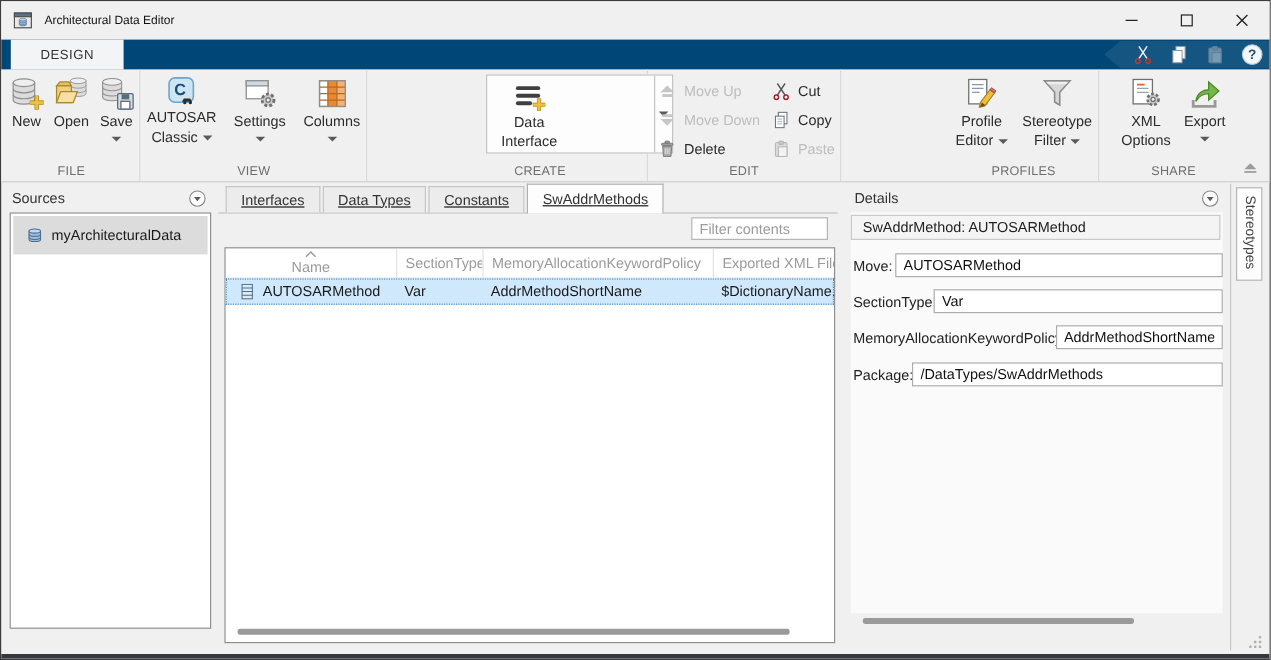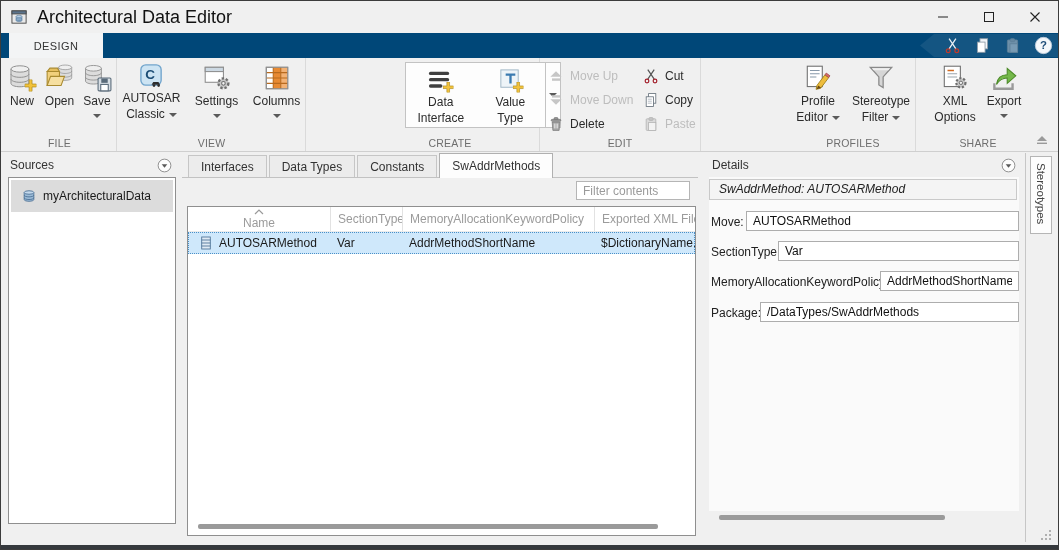--- a/index.html
+++ b/index.html
@@ -6,21 +6,21 @@
   html,body { background:#d4d4d4; font-family:"Liberation Sans", sans-serif; }
   #app {
     position:relative; width:1059px; height:550px; background:#f0f0f0;
     border:1px solid #3c3c3c; overflow:hidden; font-size:12px; color:#1a1a1a;
   }
   .abs { position:absolute; }
 
   
   .titlebar { position:absolute; left:0; top:0; width:100%; height:32px;
     background:#f0f0f0; display:flex; align-items:center; padding-left:10px; gap:9px; }
-  .titlebar .title { font-size:18px; color:#111; }
+  .titlebar .title { font-size:10px; color:#111; }
   .winbtns { position:absolute; right:0; top:0; height:32px; display:flex; }
   .winbtn { width:46px; height:32px; display:flex; align-items:center; justify-content:center; }
 
   
   .tabbar { position:absolute; left:0; top:32px; width:100%; height:25px; background:#004778; }
   .design-tab { position:absolute; left:8px; top:0; width:94px; height:25px; background:#f3f4f5;
     display:flex; align-items:center; justify-content:center; font-size:11px; letter-spacing:.4px; color:#333; }
   .qat { position:absolute; right:0; top:1px; height:23px; width:138px;
     background:rgba(255,255,255,0.08); display:flex; align-items:center; gap:13px; padding-left:24px;
     clip-path:polygon(0 50%, 14px 0, 100% 0, 100% 100%, 14px 100%); }
@@ -56,21 +56,21 @@
     padding:0 9px; color:#333;justify-content:center; }
   .phead .pmenu { margin-left:auto; width:15px; height:15px; }
   .srcbox { position:absolute; left:7px; top:24px; right:5px; bottom:22px; background:#fff;
     border:1px solid #8f8f8f; }
   .srcitem { margin:2px 2px 0 2px; height:32px; display:flex; align-items:center; gap:7px;
     padding-left:11px; }
   .srcitem.selected { background:#dcdcdc; }
 
   
   .tabstrip { position:absolute; left:0; top:0; right:0; height:25px; display:flex;
-    align-items:flex-end; padding-left:6px; gap:2px; border-bottom:1px solid #c2c2c2; }
+    align-items:flex-end; padding-left:6px; gap:2px; border-bottom:1px solid #c2c2c2;text-decoration:underline; }
   .ctab { height:22px; padding:0 12px; background:#ececec; border:1px solid #c6c6c6; border-bottom:none;
     display:flex; align-items:center; color:#333; white-space:nowrap; }
   .ctab.active { height:25px; margin-bottom:-1px; background:#fdfdfd; border-color:#b0b0b0;
     position:relative; z-index:2;justify-content:center; }
   .filter-input { position:absolute; right:8px; top:28px; width:114px; height:19px;
     border:1px solid #b5b5b5; background:#fff; font-size:12px; padding:0 6px;
     font-family:"Liberation Sans", sans-serif; color:#222; }
   .filter-input::placeholder { color:#9a9a9a; }
   .tablebox { position:absolute; left:5px; top:53px; width:509px; height:330px; background:#fff;
     border:1px solid #8f8f8f; }
@@ -81,21 +81,21 @@
   .thcell.first { border-left:none; flex-direction:column; justify-content:center; padding-left:0; }
   .trow { height:22px; align-items:center; }
   .trow.selected { background:#cfe8fb; outline:1px dotted #4a90c8; outline-offset:-1px; }
   .tcell { padding-left:7px; white-space:nowrap; overflow:hidden; color:#1a1a1a; }
   .tcell.first { display:flex; align-items:center; gap:7px; padding-left:12px; }
   .hscroll { position:absolute; height:5px; background:#9a9a9a; border-radius:2px; }
 
   
   .detcontent { position:absolute; left:6px; top:24px; width:310px; height:334px; background:#fafafa; }
   .detheadbox { position:absolute; left:0; top:2px; width:308px; height:21px; background:#f4f4f4;
-    border:1px solid #c9c9c9; line-height:19px; padding-left:9px; color:#222;font-style:italic; }
+    border:1px solid #c9c9c9; line-height:19px; padding-left:9px; color:#222; }
   .dlabel { position:absolute; color:#222; white-space:nowrap; }
   .dinput { position:absolute; height:20px; border:1px solid #adadad; background:#fff;
     font-size:12px; padding:0 6px; font-family:"Liberation Sans", sans-serif; color:#111; }
 
   .vtabstrip { position:absolute; left:1026px; top:152px; width:31px; height:393px; }
   .vtab { position:absolute; left:3px; top:3px; width:22px; height:78px; background:#fdfdfd;
     border:1px solid #b5b5b5; display:flex; justify-content:center; padding-top:6px; }
   .vtab span { writing-mode:vertical-lr; font-size:11.5px; color:#444; }
 
   .bottomstrip { position:absolute; left:0; right:0; bottom:0; height:4px; background:#35393d; }
@@ -386,27 +386,20 @@
 
     <div class="rgroup" style="left:360px;width:179px">
       <div class="gallery">
         <div class="gallery-item">
           <svg class="bicon">
               <use href="#s-datainterface"></use>
             </svg>
           <span class="blabel">Data</span>
           <span class="blabel">Interface</span>
         </div>
-        <div class="gallery-item">
-          <svg class="bicon">
-              <use href="#s-valuetype"></use>
-            </svg>
-          <span class="blabel">Value</span>
-          <span class="blabel">Type</span>
-        </div>
         <div class="gallery-dd">
           <span class="dd"></span>
         </div>
       </div>
       <div class="glabel">CREATE</div>
     </div>
 
     <div class="rgroup" style="left:539px;width:161px">
       <div class="abs" style="left:8px;top:9px">
         <div class="smallbtn disabled">

